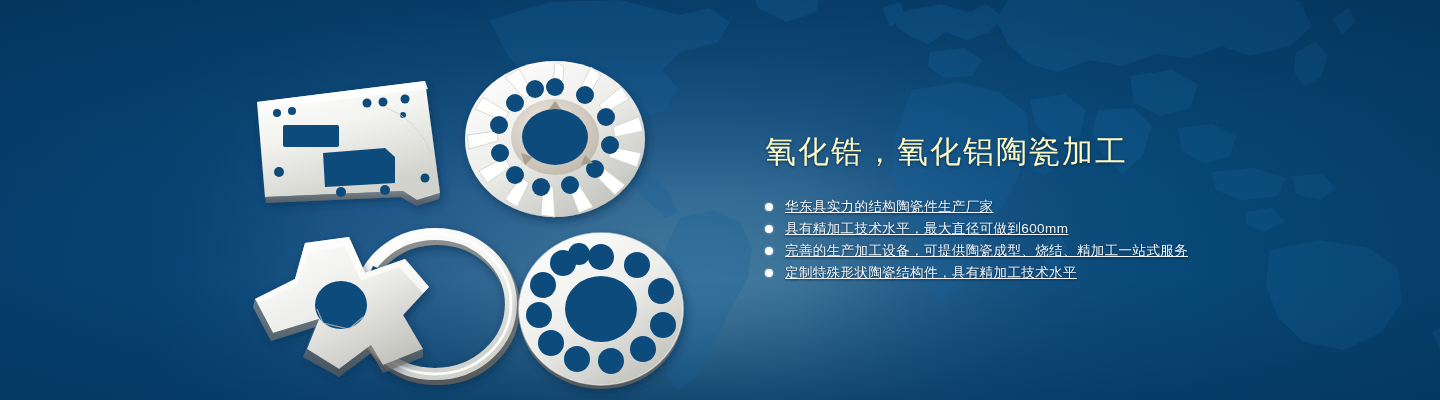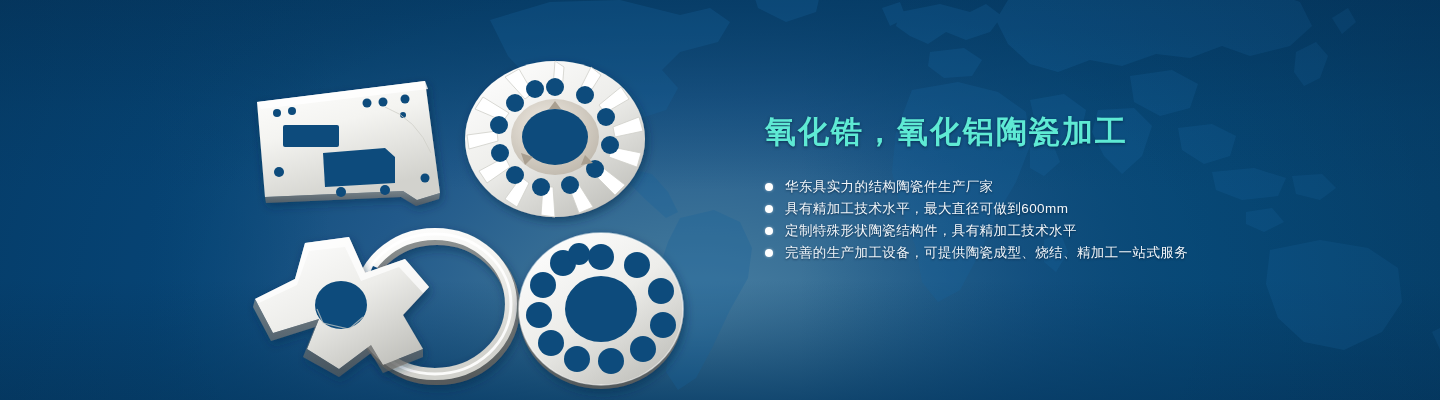--- a/index.html
+++ b/index.html
@@ -51,38 +51,40 @@
   .worldmap path{fill:#17629b;}
 
   
   .text-col{
     position:absolute;left:765px;top:112px;width:640px;
   }
   .headline{
     font-size:31px;
     line-height:40px;
     letter-spacing:2px;
-    color:#5eead4;
-    font-weight:700;
+    color:#fef9c3;
+    font-weight:400;
     text-shadow:0 1px 3px rgba(2,30,56,.7);
     white-space:nowrap;
+    margin-top:20px;
   }
   .bullets{
     list-style:none;margin:0;padding:0;
     margin-top:24px;
   }
   .bullets li{
     position:relative;
     padding-left:20px;
     font-size:13.5px;
     line-height:22px;
     color:#f2f7fb;
     letter-spacing:.4px;
     text-shadow:0 1px 2px rgba(2,30,56,.75);
     white-space:nowrap;
+    text-decoration:underline;
   }
   .bullets li .dot{
     position:absolute;left:0;top:7px;
     width:8px;height:8px;border-radius:50%;
     background:#ffffff;
     box-shadow:0 0 3px rgba(255,255,255,.45);
   }
 
   
   .products{
@@ -282,22 +284,22 @@
       <li>
         <span class="dot"></span>
         <span>华东具实力的结构陶瓷件生产厂家</span>
       </li>
       <li>
         <span class="dot"></span>
         <span>具有精加工技术水平，最大直径可做到600mm</span>
       </li>
       <li>
         <span class="dot"></span>
-        <span>定制特殊形状陶瓷结构件，具有精加工技术水平</span>
+        <span>完善的生产加工设备，可提供陶瓷成型、烧结、精加工一站式服务</span>
       </li>
       <li>
         <span class="dot"></span>
-        <span>完善的生产加工设备，可提供陶瓷成型、烧结、精加工一站式服务</span>
+        <span>定制特殊形状陶瓷结构件，具有精加工技术水平</span>
       </li>
     </ul>
   </div>
 
 </div>
 
 </body></html>

